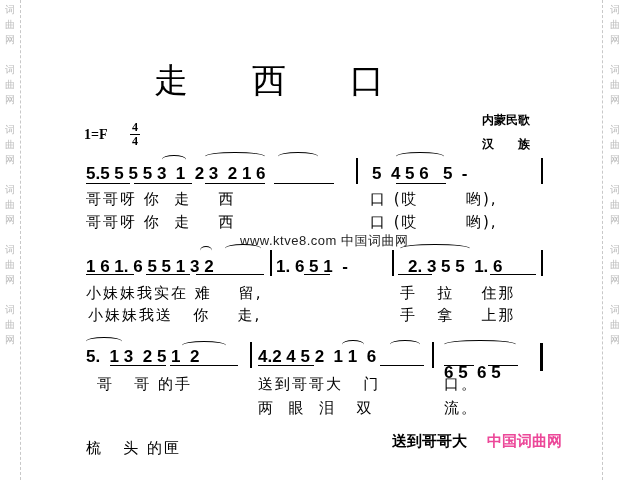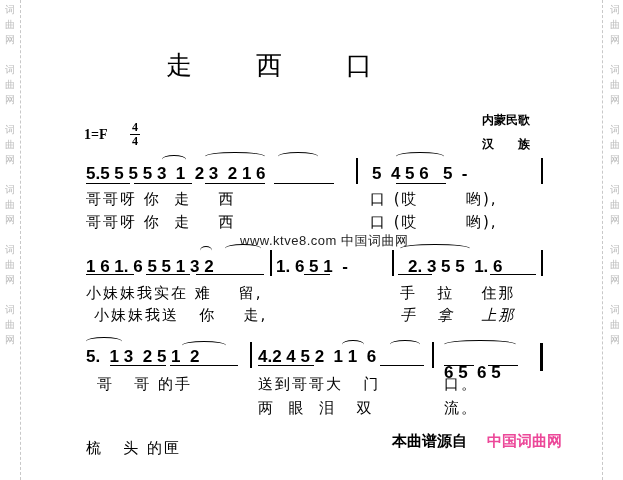--- a/index.html
+++ b/index.html
@@ -3,21 +3,21 @@
 <meta charset="utf-8">
 <style>
   html, body { margin:0; padding:0; }
   body { width:623px; height:480px; background:#fff; position:relative; overflow:hidden;
          font-family:"DejaVu Sans", sans-serif; color:#000; }
   .side { position:absolute; top:0; bottom:0; width:20px; }
   .side.left { left:0; border-right:1px dashed #c8c8c8; }
   .side.right { left:602px; border-left:1px dashed #c8c8c8; width:21px; }
   .wm { position:absolute; left:2px; width:16px; font-size:10px; line-height:15px; color:#bdbdbd; text-align:center; }
   .side.right .wm { left:4px; }
-  .title { position:absolute; top:48px; left:0; width:538px; text-align:center; font-family:"DejaVu Serif", serif; font-size:26px; }
+  .title { position:absolute; top:58px; left:0; width:538px; text-align:center; font-family:"DejaVu Serif", serif; font-size:34px; }
   .title span { display:inline-block; margin:0 32px; }
   .origin { position:absolute; left:482px; top:108px; font-family:"DejaVu Serif", serif; font-weight:bold; font-size:12px; line-height:24px; }
   .key { position:absolute; left:84px; top:127px; font-family:"Liberation Serif", serif; font-weight:bold; font-size:14px; }
   .meter { position:absolute; left:130px; top:121px; font-family:"Liberation Serif", serif; font-weight:bold; font-size:12px; line-height:13px; text-align:center; }
   .meter .bar { border-top:1.5px solid #000; width:10px; }
   .row { position:absolute; left:86px; font-family:"Liberation Sans", sans-serif; font-weight:bold; font-size:17px; letter-spacing:0; white-space:pre; }
   .lyr { position:absolute; font-family:"DejaVu Sans", sans-serif; font-size:15px; white-space:pre; letter-spacing:2px; }
   .barline { position:absolute; width:1.5px; background:#000; }
   .slur { position:absolute; border-top:1.3px solid #000; border-radius:50% 50% 0 0; height:8px; }
   .ul { position:absolute; height:1px; background:#000; }
@@ -116,22 +116,22 @@
 <div class="slur" style="left:225px; top:244px; width:36px;"></div>
 <div class="slur" style="left:400px; top:244px; width:70px;"></div>
 <div class="ul" style="left:86px; top:274px; width:48px;"></div>
 <div class="ul" style="left:146px; top:274px; width:44px;"></div>
 <div class="ul" style="left:196px; top:274px; width:68px;"></div>
 <div class="ul" style="left:304px; top:274px; width:26px;"></div>
 <div class="ul" style="left:398px; top:274px; width:34px;"></div>
 <div class="ul" style="left:490px; top:274px; width:46px;"></div>
 <div class="lyr" style="left:86px; top:284px;">小妹妹我实在 难    留,</div>
 <div class="lyr" style="left:400px; top:284px;">手   拉    住那</div>
-<div class="lyr" style="left:94px; top:306px;">小妹妹我送   你    走,</div>
-<div class="lyr" style="left:400px; top:306px;font-style:italic;">手   拿    上那</div>
+<div class="lyr" style="left:88px; top:306px;">小妹妹我送   你    走,</div>
+<div class="lyr" style="left:400px; top:306px;">手   拿    上那</div>
 
 <div class="row" style="top:347px;">5.  1 3  2 5 1  2</div>
 <div class="barline" style="left:250px; top:342px; height:26px;"></div>
 <div class="row" style="left:258px; top:347px;">4.2 4 5 2  1 1  6</div>
 <div class="barline" style="left:432px; top:342px; height:26px;"></div>
 <div class="row" style="left:444px; top:347px;margin-top:16px;">6 5  6 5</div>
 <div class="endbar"></div>
 <div class="slur" style="left:86px; top:337px; width:36px;"></div>
 <div class="slur" style="left:182px; top:341px; width:44px;"></div>
 <div class="slur" style="left:342px; top:340px; width:22px;"></div>
@@ -144,14 +144,14 @@
 <div class="ul" style="left:444px; top:365px; width:30px;"></div>
 <div class="ul" style="left:488px; top:365px; width:30px;"></div>
 <div class="lyr" style="left:97px; top:375px;">哥   哥 的手</div>
 <div class="lyr" style="left:258px; top:375px;">送到哥哥大   门</div>
 <div class="lyr" style="left:444px; top:375px;">口。</div>
 <div class="lyr" style="left:86px; top:399px;margin-top:40px;">梳   头 的匣</div>
 <div class="lyr" style="left:258px; top:399px;">两  眼  泪   双</div>
 <div class="lyr" style="left:444px; top:399px;">流。</div>
 
 <div class="source">
-  <span>本曲谱源自</span><span class="brand">中国词曲网</span>
+  <span>送到哥哥大</span><span class="brand">中国词曲网</span>
 </div>
 
 </body></html>

